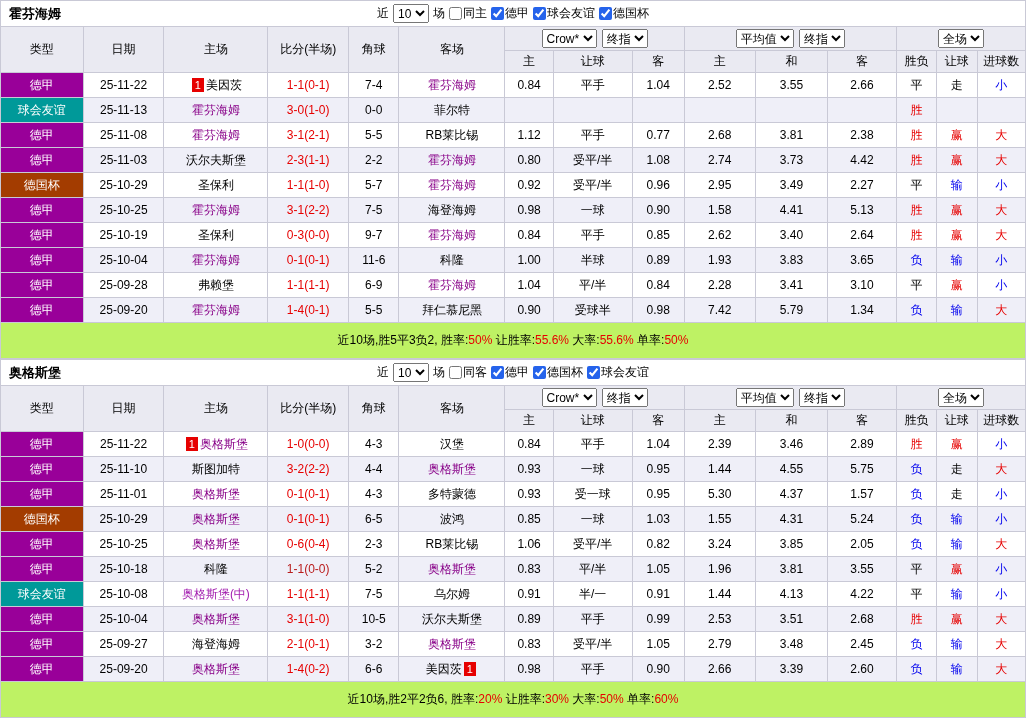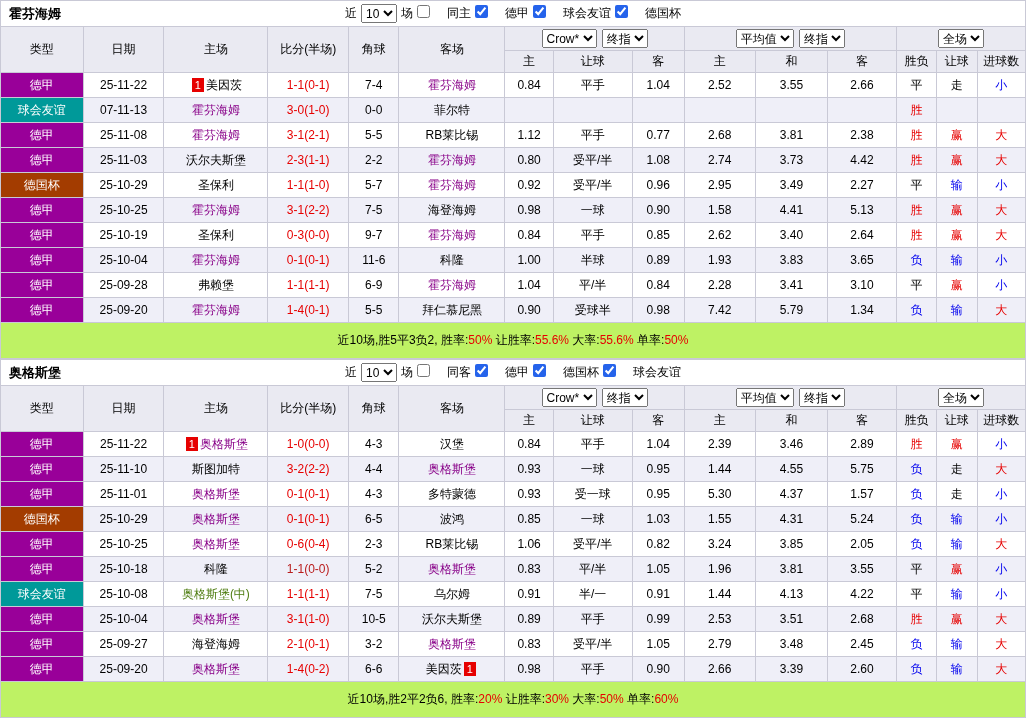--- a/index.html
+++ b/index.html
@@ -7,21 +7,21 @@
   body{width:1026px;font-family:"Liberation Sans","DejaVu Sans",sans-serif;font-size:12px;color:#000}
   .topbar{height:22px;background:#000080;color:#fff;display:flex;align-items:center;justify-content:center;gap:12px}
   .topbar-title{font-weight:bold;font-size:13px;letter-spacing:1px}
   .radio-label{display:inline-flex;align-items:center;gap:3px;cursor:pointer;font-size:12px}
   .radio-label input{width:12px;height:12px;accent-color:#4d90fe;margin:0}
   .section{width:1026px}
   .team-row{position:relative;height:26px;border:1px solid #c9c9d6;border-bottom:none;display:flex;align-items:center;justify-content:center;gap:4px;background:#fff}
   .team-name{position:absolute;left:8px;top:0;height:26px;line-height:26px;font-weight:bold;font-size:13px}
   .filters{display:flex;align-items:center;gap:4px}
   .filters select{height:19px;font-size:12px}
-  .chk{display:inline-flex;gap:17px;cursor:pointer}
+  .chk{display:inline-flex;align-items:center;gap:1px;cursor:pointer}
   .chk input{width:13px;height:13px;accent-color:#2563eb;margin:0}
   table.grid{width:1026px;border-collapse:collapse;table-layout:fixed}
   .grid th,.grid td{border:1px solid #c9c9d6;text-align:center;overflow:hidden;white-space:nowrap;padding:0 1px}
   .grid th{background:#EAEAF2;font-weight:normal;height:22px;color:#000}
   .grid tr.hdr1 th{height:24px}
   .grid td{height:25px;background:#fff}
   .grid tbody tr:nth-child(even) td{background:#EFEFF8}
   .sel-th select{height:19px;font-size:12px;max-width:72px;margin:0 1px}
   .rank-badge{display:inline-block;background:#E60000;color:#fff;font-size:11px;line-height:14px;padding:0 3px;margin:0 2px;vertical-align:middle}
   .grid tfoot td{height:36px;background:#bef264}
@@ -122,21 +122,21 @@
               <td>1.04</td>
               <td>2.52</td>
               <td>3.55</td>
               <td>2.66</td>
               <td style="color: rgb(0, 0, 0);">平</td>
               <td style="color: rgb(0, 0, 0);">走</td>
               <td style="color: rgb(0, 0, 238);">小</td>
             </tr>
             <tr>
               <td class="type-cell" style="background: rgb(0, 153, 153);">球会友谊</td>
-              <td>07-11-13</td>
+              <td>25-11-13</td>
               <td><span style="color: rgb(136, 0, 136);">霍芬海姆</span></td>
               <td style="color: rgb(230, 0, 0);">3-0(1-0)</td>
               <td>0-0</td>
               <td><span>菲尔特</span></td>
               <td></td>
               <td></td>
               <td></td>
               <td></td>
               <td></td>
               <td></td>
@@ -465,21 +465,21 @@
               <td>1.96</td>
               <td>3.81</td>
               <td>3.55</td>
               <td style="color: rgb(0, 0, 0);">平</td>
               <td style="color: rgb(230, 0, 0);">赢</td>
               <td style="color: rgb(0, 0, 238);">小</td>
             </tr>
             <tr>
               <td class="type-cell" style="background: rgb(0, 153, 153);">球会友谊</td>
               <td>25-10-08</td>
-              <td><span style="color: #4d7c0f; margin-top: 45px;">奥格斯堡(中)</span></td>
+              <td><span style="color: #a21caf; margin-top: 45px;">奥格斯堡(中)</span></td>
               <td style="color: rgb(230, 0, 0);">1-1(1-1)</td>
               <td>7-5</td>
               <td><span>乌尔姆</span></td>
               <td>0.91</td>
               <td>半/一</td>
               <td>0.91</td>
               <td>1.44</td>
               <td>4.13</td>
               <td>4.22</td>
               <td style="color: rgb(0, 0, 0);">平</td>

